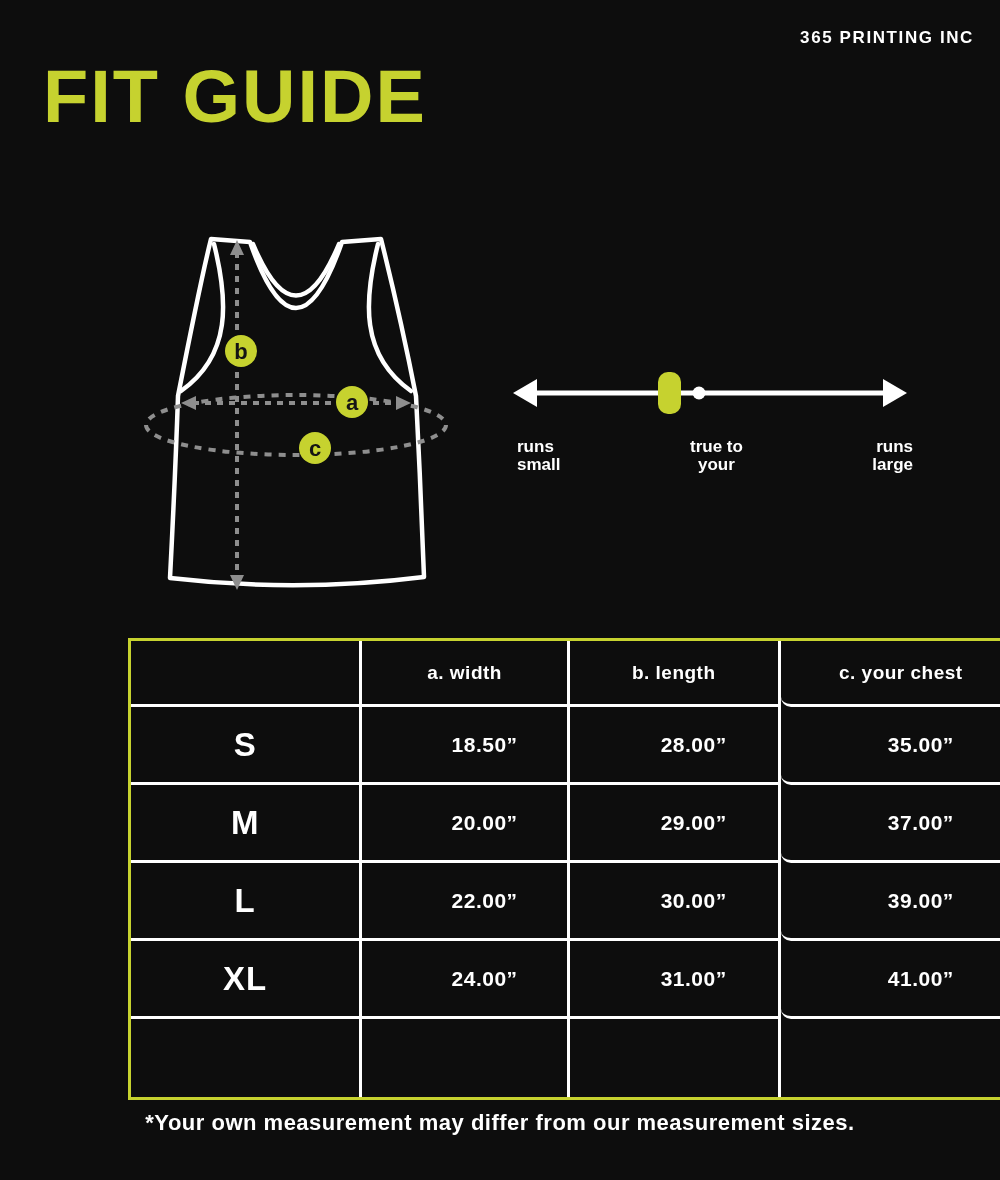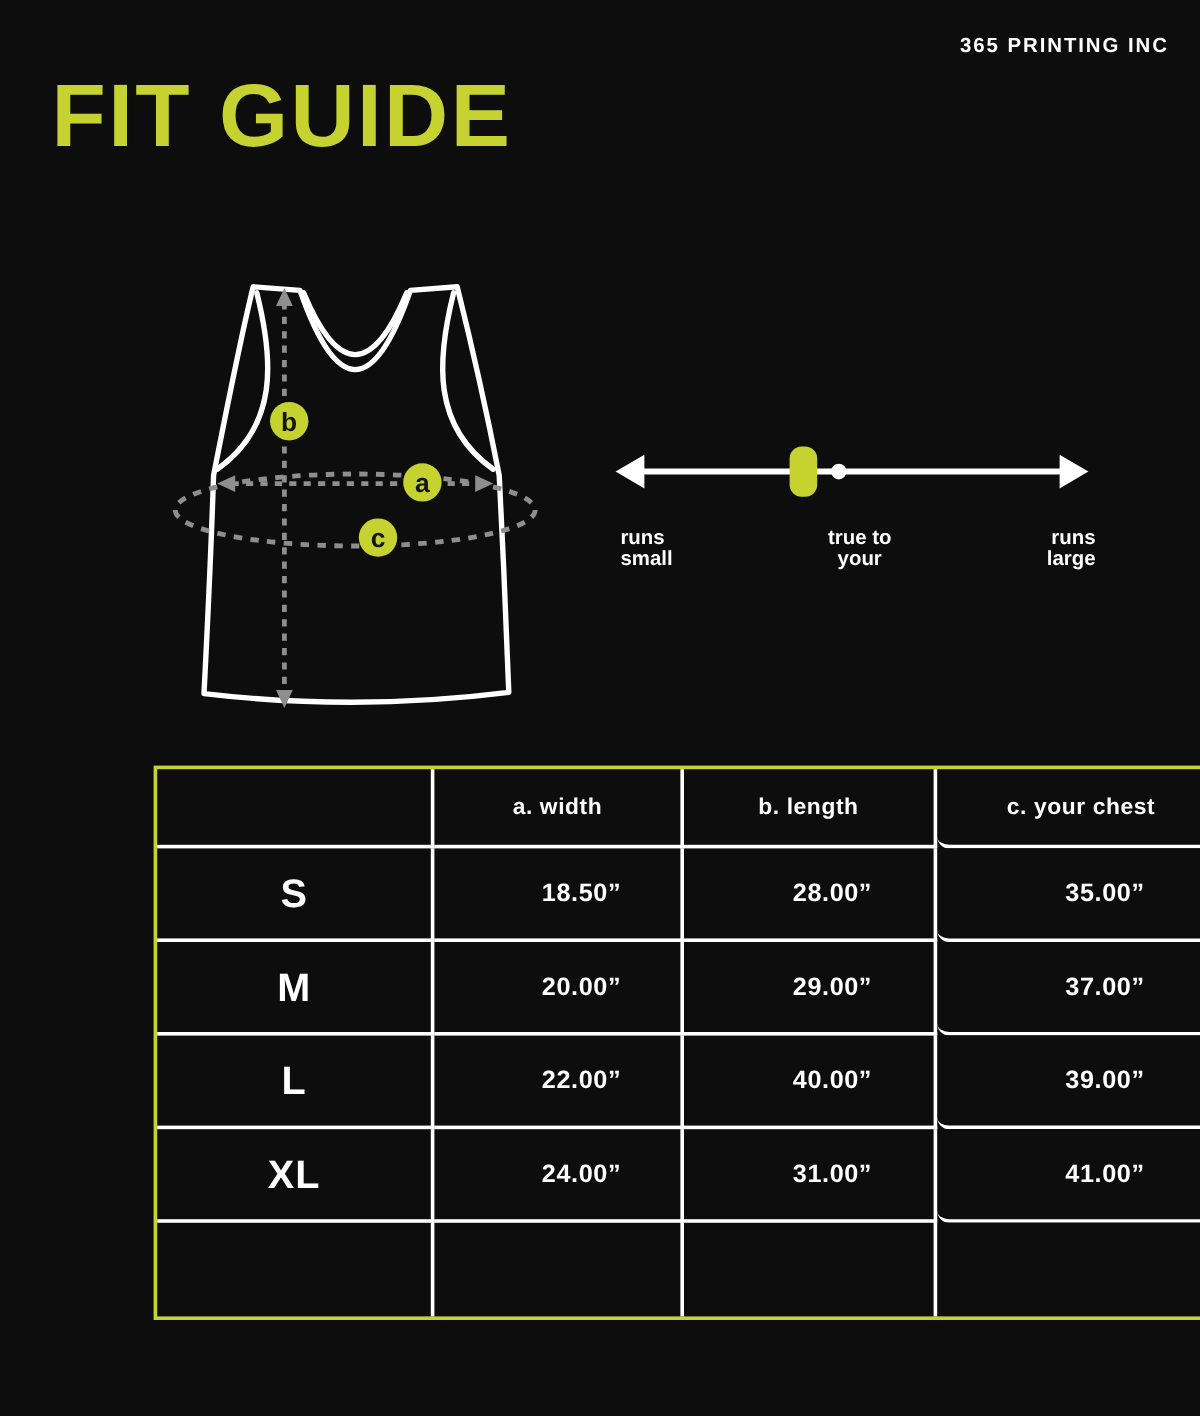--- a/index.html
+++ b/index.html
@@ -196,33 +196,34 @@
         </tr>
         <tr>
           <td class="size-label">M</td>
           <td class="measure">20.00”</td>
           <td class="measure">29.00”</td>
           <td class="measure">37.00”</td>
         </tr>
         <tr>
           <td class="size-label">L</td>
           <td class="measure">22.00”</td>
-          <td class="measure">40.00”</td>
+          <td class="measure">30.00”</td>
           <td class="measure">39.00”</td>
         </tr>
         <tr>
           <td class="size-label">XL</td>
           <td class="measure">24.00”</td>
           <td class="measure">31.00”</td>
           <td class="measure">41.00”</td>
         </tr>
         <tr>
           <td></td>
           <td></td>
           <td></td>
           <td></td>
         </tr>
       </tbody>
     </table>
   </div>
 
+  <div class="footnote">*Your own measurement may differ from our measurement sizes.</div>
 
 </div>
 
 </body></html>

